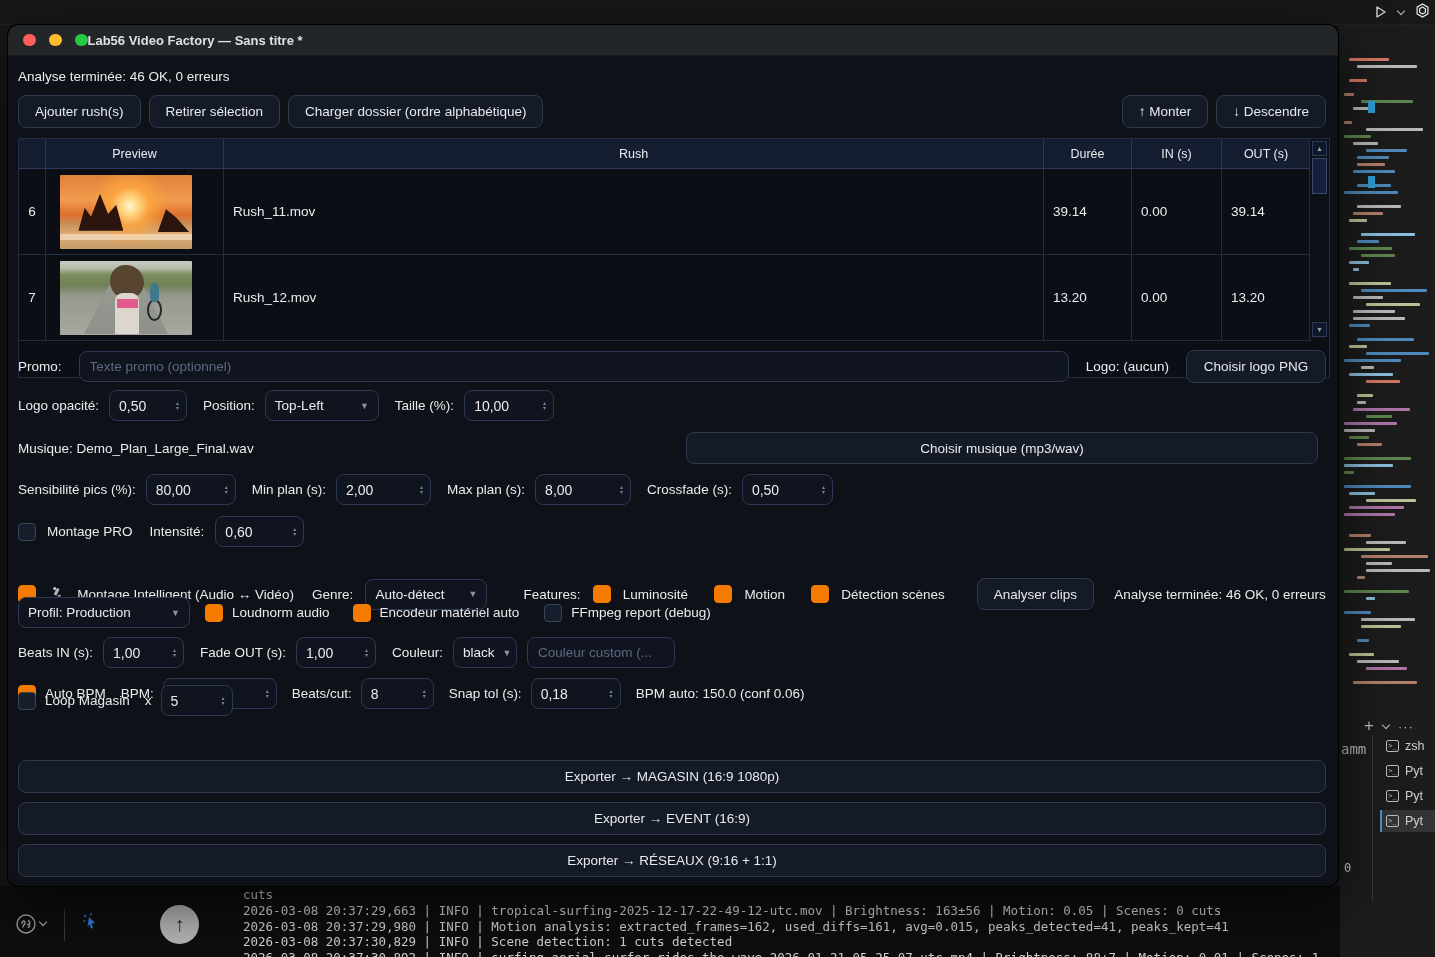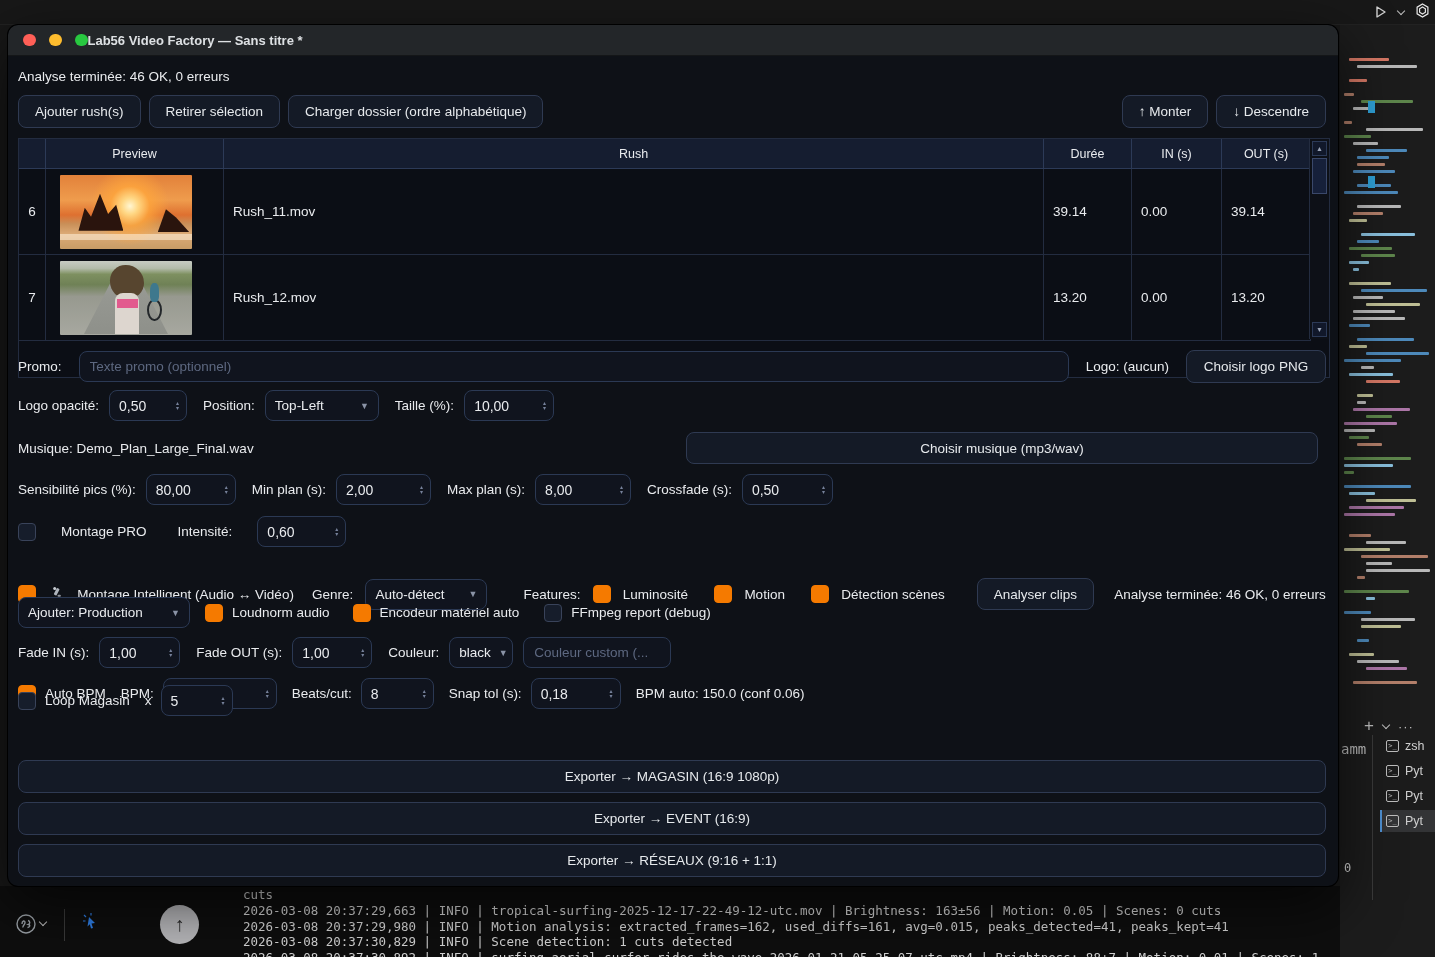--- a/index.html
+++ b/index.html
@@ -122,21 +122,21 @@
   .girl-top { position:absolute; left:42%; top:44%; width:18%; height:56%; background:#ddd6cf; border-radius:8px 8px 0 0; }
   .girl-pink { position:absolute; left:43%; top:52%; width:16%; height:12%; background:#e25a8e; }
   .cyclist { position:absolute; left:68%; top:30%; width:7%; height:26%; background:#3e788d; border-radius:40% 40% 30% 30%; }
   .wheel { position:absolute; left:66%; top:52%; width:11%; height:30%; border:2px solid #23272a; border-radius:50%; background:transparent; }
 
   
   .r-promo { top:325px; gap:17px; }
   .r-logo { top:365px; gap:10px; }
   .r-music { top:407px; height:32px; }
   .r-sens { top:449px; gap:10px; }
-  .r-pro { top:491px; gap:25px; }
+  .r-pro { top:491px; gap:11px; }
   .r-smart { top:553px; gap:12px;justify-content:space-between; }
   .r-encode { top:572px; gap:9px; }
   .r-fade { top:612px; gap:10px; }
   .r-bpm { top:653px; gap:9px; }
   .r-loop { top:660px; gap:9px; }
   .r-exp1 { top:735px; } .r-exp2 { top:777px; } .r-exp3 { top:819px; }
   .exp { width:100%; height:33px; }
 
   .ml6{margin-left:6px;} .ml8{margin-left:8px;} .ml14{margin-left:14px;}
   .ml16{margin-left:16px;} .ml20{margin-left:20px;} .ml24{margin-left:24px;}
@@ -504,33 +504,33 @@
       <span class="cb on ml14"></span>
       <span class="label">Motion</span>
       <span class="cb on ml14"></span>
       <span class="label">Détection scènes</span>
       <button class="btn ml20" style="height:32px;">Analyser clips</button>
       <span class="label ml8">Analyse terminée: 46 OK, 0 erreurs</span>
     </div>
 
     <div class="row r-encode">
       <span class="combo w172">
-        <span>Ajouter: Production</span>
+        <span>Profil: Production</span>
           <span class="car">▼</span>
       </span>
       <span class="cb on ml6"></span>
       <span class="label">Loudnorm audio</span>
       <span class="cb on ml14"></span>
       <span class="label">Encodeur matériel auto</span>
       <span class="cb off ml16"></span>
       <span class="label">FFmpeg report (debug)</span>
     </div>
 
     <div class="row r-fade">
-      <span class="label">Fade IN (s):</span>
+      <span class="label">Beats IN (s):</span>
       <span class="spin w81">
         <span class="val">1,00</span>
           <span class="arrows">
             <span>▴</span>
             <span>▾</span>
           </span>
       </span>
       <span class="label ml6">Fade OUT (s):</span>
       <span class="spin w80">
         <span class="val">1,00</span>

